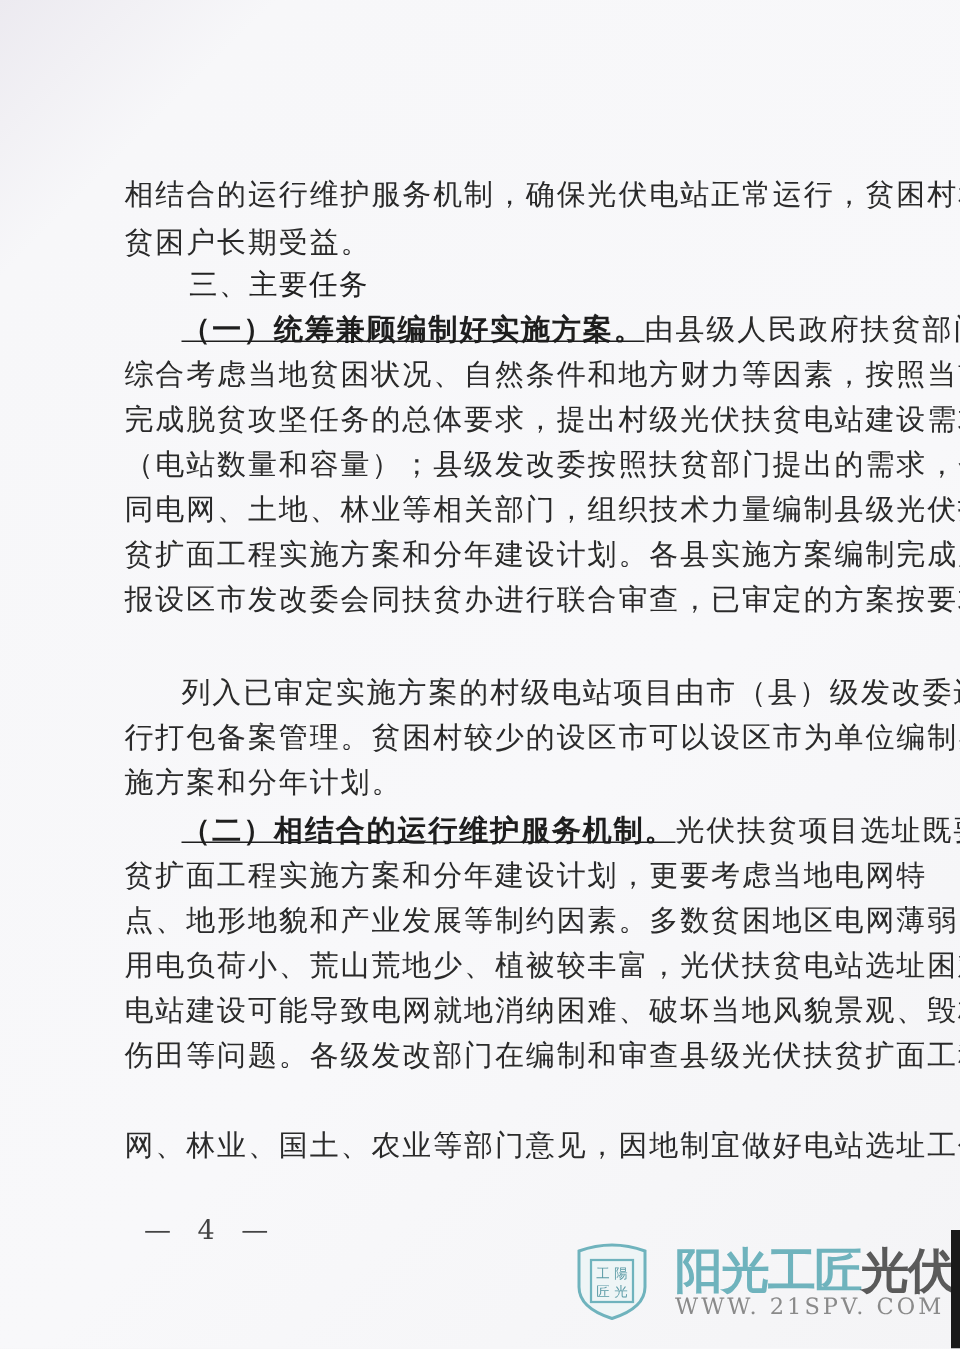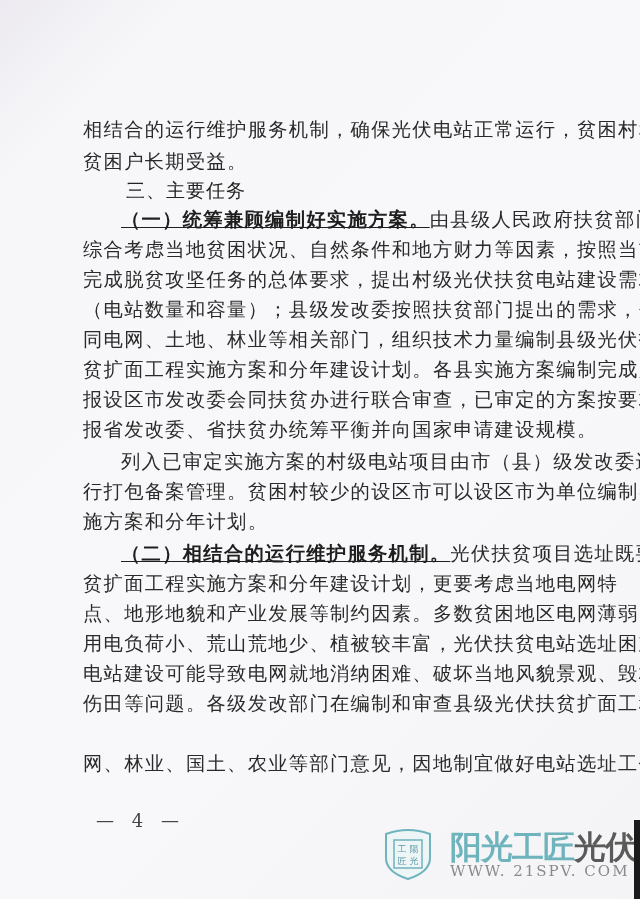--- a/index.html
+++ b/index.html
@@ -61,21 +61,20 @@
 
   <div class="line indent" style="top:208px">
     <span class="bold">（一）统筹兼顾编制好实施方案。</span><span>由县级人民政府扶贫部门</span>
   </div>
   <div class="line" style="top:238px">综合考虑当地贫困状况、自然条件和地方财力等因素，按照当前</div>
   <div class="line" style="top:268px">完成脱贫攻坚任务的总体要求，提出村级光伏扶贫电站建设需求</div>
   <div class="line" style="top:298px">（电站数量和容量）；县级发改委按照扶贫部门提出的需求，会</div>
   <div class="line" style="top:328px">同电网、土地、林业等相关部门，组织技术力量编制县级光伏扶</div>
   <div class="line" style="top:358px">贫扩面工程实施方案和分年建设计划。各县实施方案编制完成后</div>
   <div class="line" style="top:388px">报设区市发改委会同扶贫办进行联合审查，已审定的方案按要求</div>
-  <div class="line" style="top:418px">报省发改委、省扶贫办统筹平衡并向国家申请建设规模。</div>
 
   <div class="line indent" style="top:450px">列入已审定实施方案的村级电站项目由市（县）级发改委进</div>
   <div class="line" style="top:480px">行打包备案管理。贫困村较少的设区市可以设区市为单位编制实</div>
   <div class="line" style="top:510px">施方案和分年计划。</div>
 
   <div class="line indent" style="top:542px">
     <span class="bold">（二）相结合的运行维护服务机制。</span><span>光伏扶贫项目选址既要</span>
   </div>
   <div class="line" style="top:572px">贫扩面工程实施方案和分年建设计划，更要考虑当地电网特</div>
   <div class="line" style="top:602px">点、地形地貌和产业发展等制约因素。多数贫困地区电网薄弱、</div>

